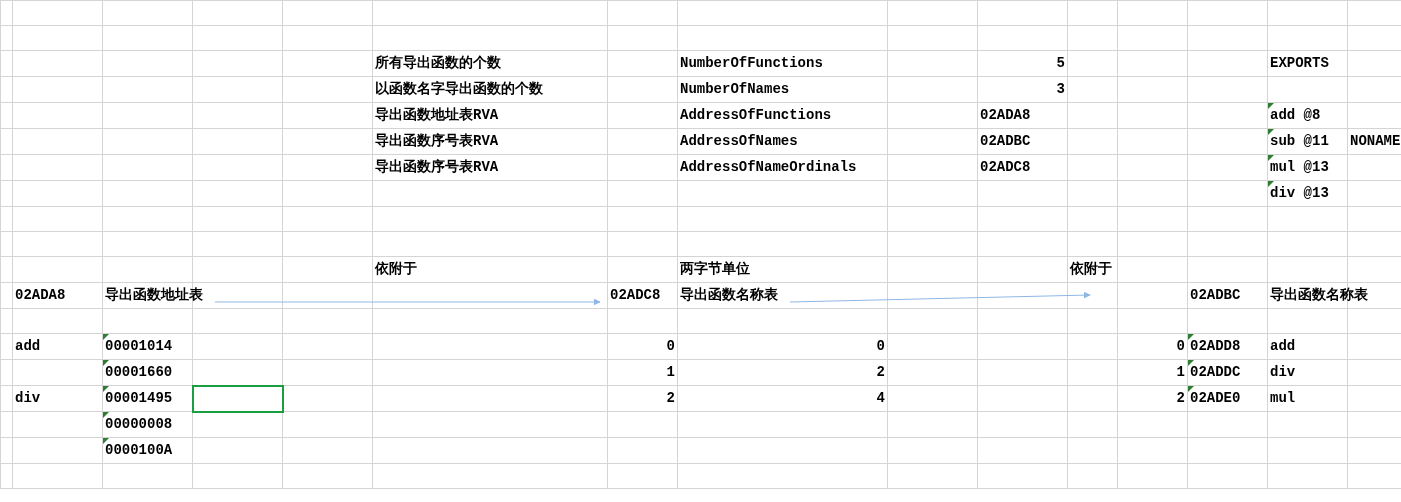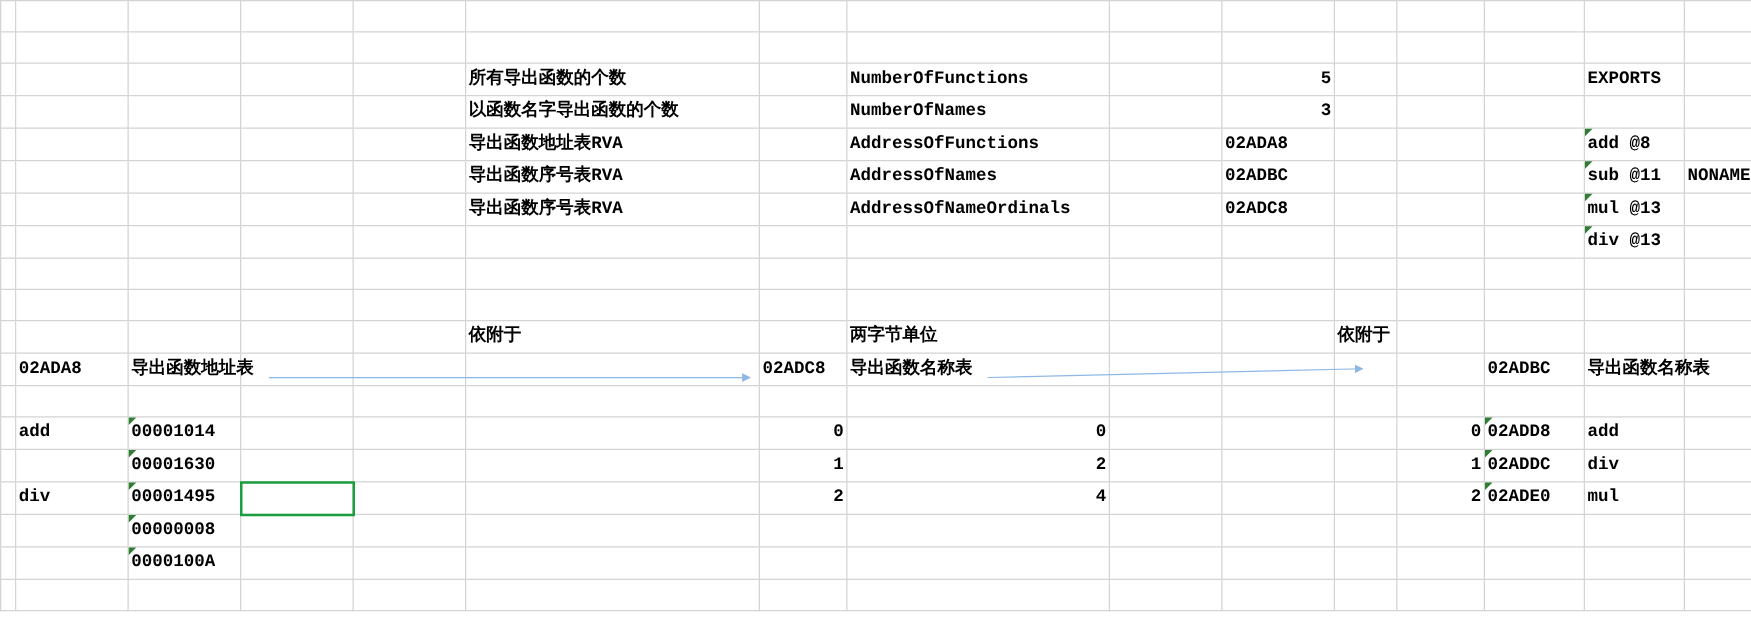--- a/index.html
+++ b/index.html
@@ -322,21 +322,21 @@
           <td></td>
           <td></td>
   <td class="num">0</td>
   <td class="mono tri-green">02ADD8</td>
   <td class="mono">add</td>
   <td></td>
 </tr>
 <tr>
   <td></td>
   <td class="mono"></td>
-  <td class="mono tri-green">00001630</td>
+  <td class="mono tri-green">00001660</td>
   <td></td>
           <td></td>
           <td></td>
   <td class="num">1</td>
   <td class="num">2</td>
   <td></td>
           <td></td>
           <td></td>
   <td class="num">1</td>
   <td class="mono tri-green">02ADDC</td>

